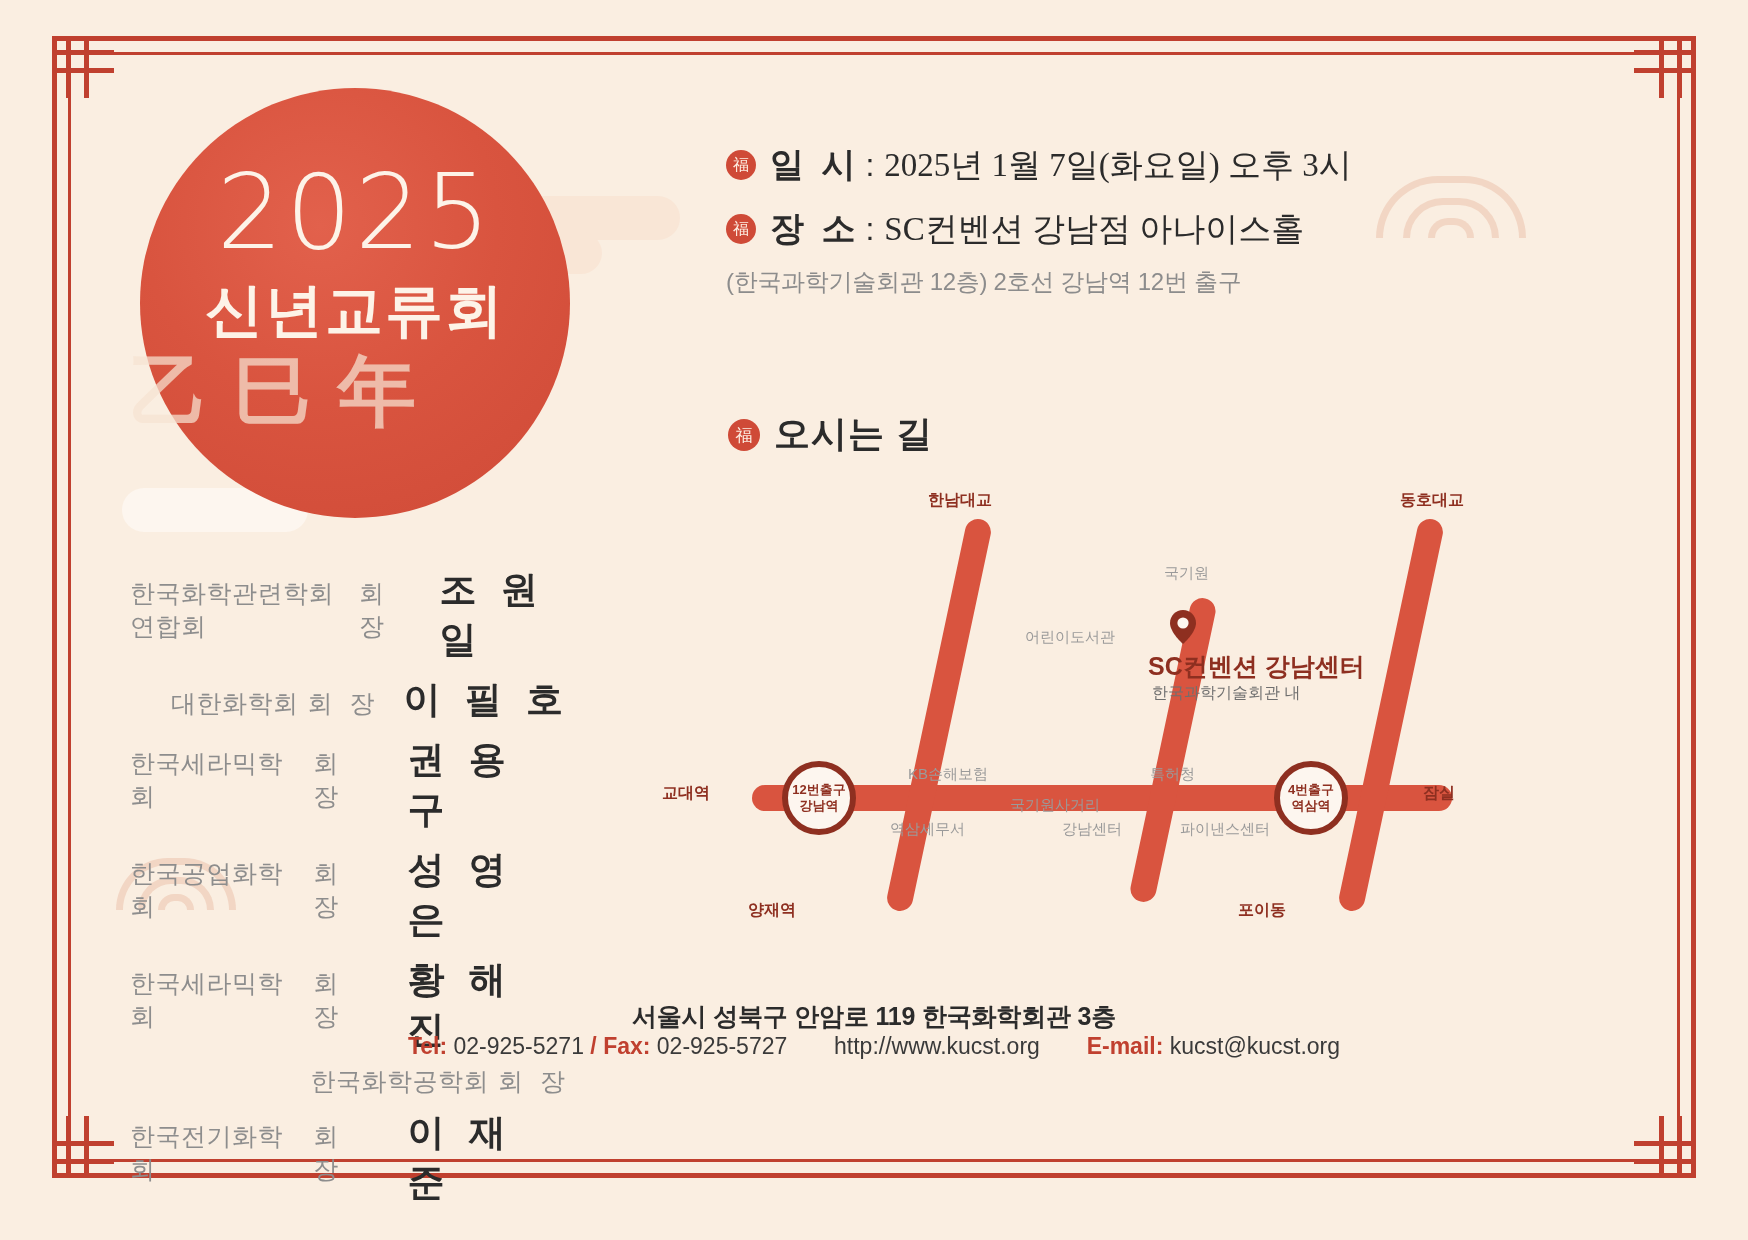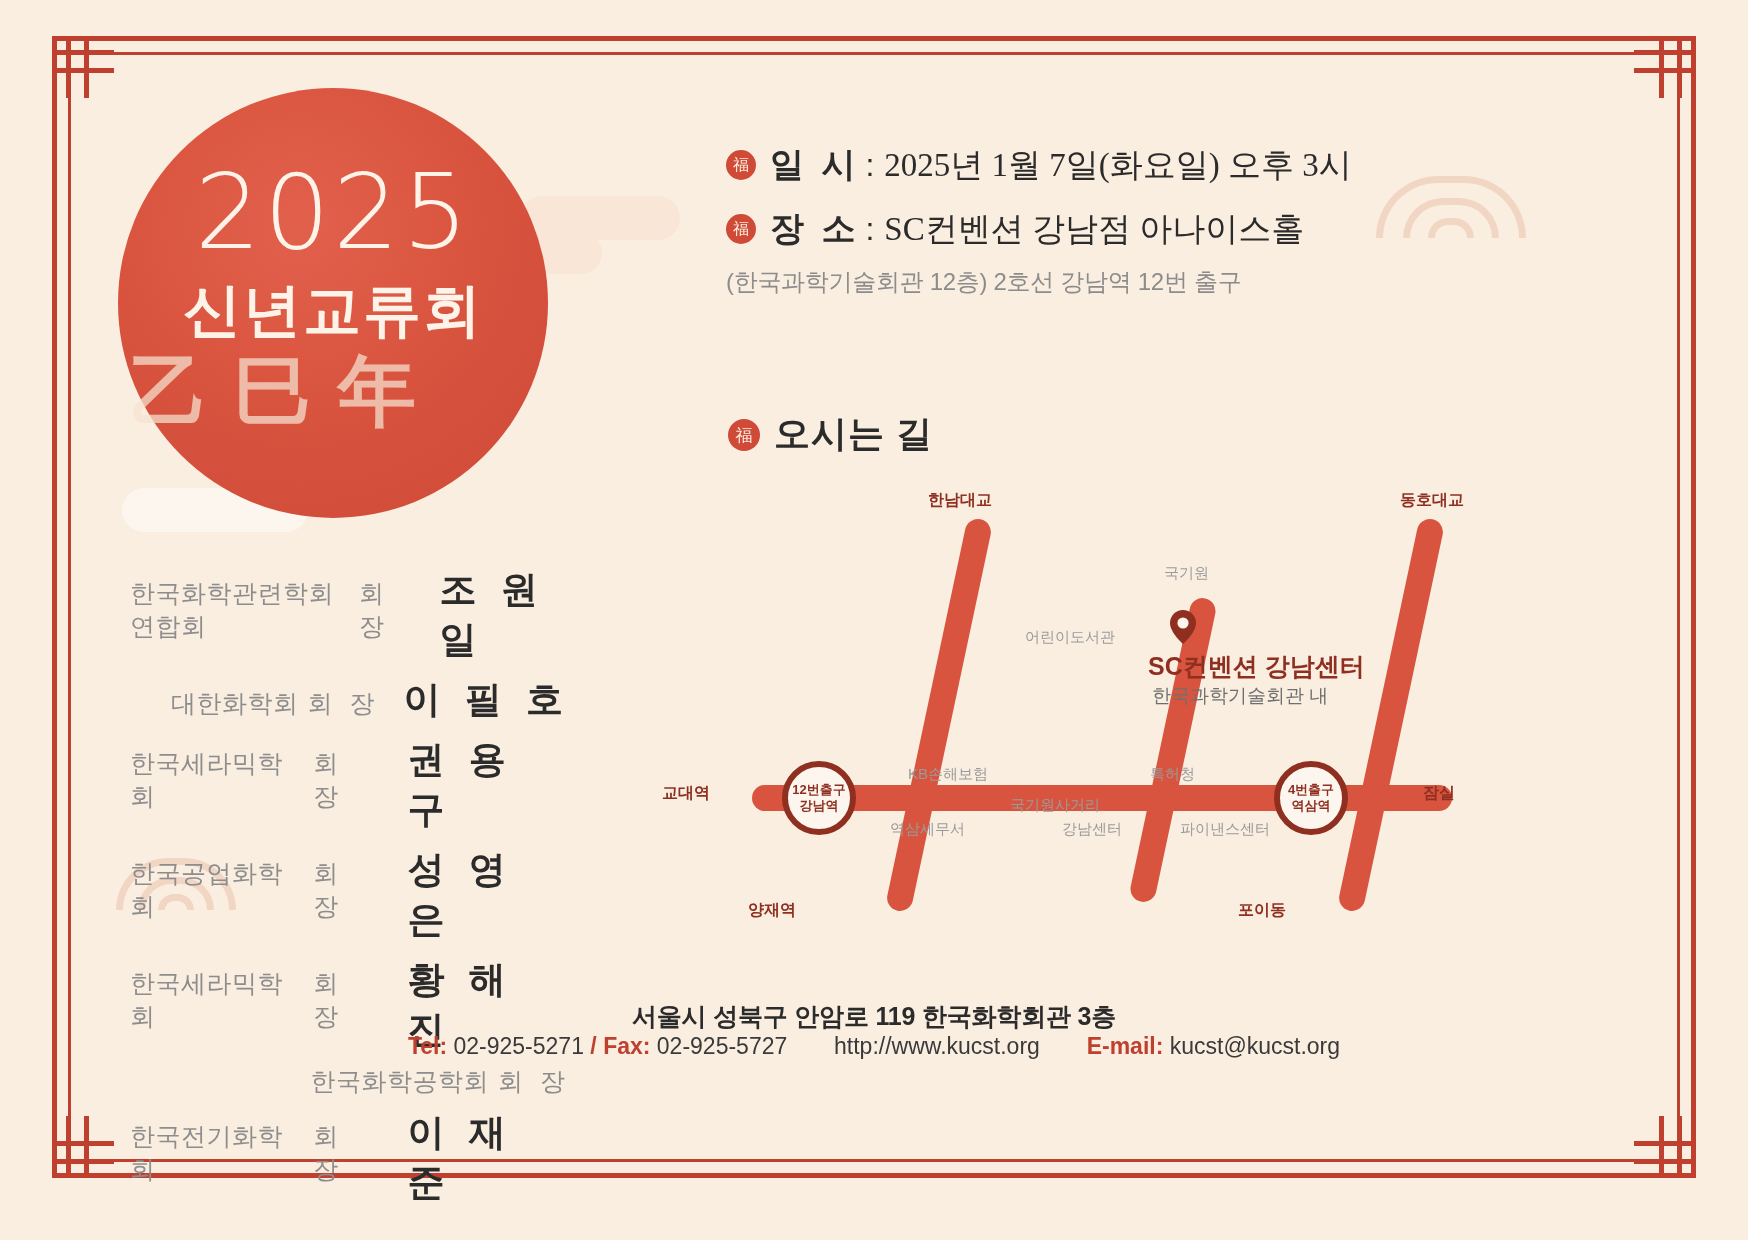--- a/index.html
+++ b/index.html
@@ -25,21 +25,21 @@
   .corner .h1 { left: 0; top: 14px; width: 62px; height: 5px; }
   .corner .h2 { left: 0; top: 32px; width: 62px; height: 5px; }
   .corner .v1 { top: 0; left: 14px; height: 62px; width: 5px; }
   .corner .v2 { top: 0; left: 32px; height: 62px; width: 5px; }
   .c-tl { left: 52px; top: 36px; }
   .c-tr { right: 52px; top: 36px; transform: scaleX(-1); }
   .c-bl { left: 52px; bottom: 62px; transform: scaleY(-1); }
   .c-br { right: 52px; bottom: 62px; transform: scale(-1,-1); }
 
   
-  .circle-wrap { position: absolute; left: 118px; top: 88px; width: 430px; height: 430px; }
+  .circle-wrap { position: absolute; left: 140px; top: 88px; width: 430px; height: 430px; }
   .red-circle {
     position: absolute; inset: 0; border-radius: 50%;
     background: radial-gradient(circle at 42% 32%, #e2614c 0%, #d9543f 46%, #cf4a37 100%);
   }
   .year-txt {
     position: absolute; left: 0; right: 0; top: 72px; text-align: center;
     font-family: "DejaVu Sans", sans-serif; font-weight: 300;
     font-size: 104px; color: #fdf3e8; letter-spacing: 3px; line-height: 1;
   }
   .event-txt {
@@ -116,21 +116,21 @@
   .station {
     position: absolute; width: 74px; height: 74px; border-radius: 50%;
     background: #fdf6ef; border: 6px solid #8e2f20;
     display: flex; flex-direction: column; align-items: center; justify-content: center;
   }
   .station b { font-size: 13px; color: #8e2f20; line-height: 1.25; font-weight: 700; }
   .pin { position: absolute; width: 26px; height: 34px; }
   .venue-name {
     position: absolute; font-size: 25px; font-weight: 700; color: #8e2f20; white-space: nowrap;
   }
-  .venue-sub { position: absolute; font-size: 19px; color: #6f6f6f; white-space: nowrap; }
+  .venue-sub { position: absolute; font-size: 16px; color: #6f6f6f; white-space: nowrap; }
 
   
   .footer { position: absolute; left: 0; right: 0; top: 1000px; text-align: center; }
   .foot-addr { font-size: 25px; font-weight: 700; color: #2b2b2b; letter-spacing: -.2px; }
   .foot-line2 { margin-top: 0; font-size: 23px; color: #3a3a3a; }
   .foot-line2 .k { font-weight: 700; color: #c0402f; }
   .foot-gap { display: inline-block; width: 34px; }
 </style>
 </head>
 <body>

